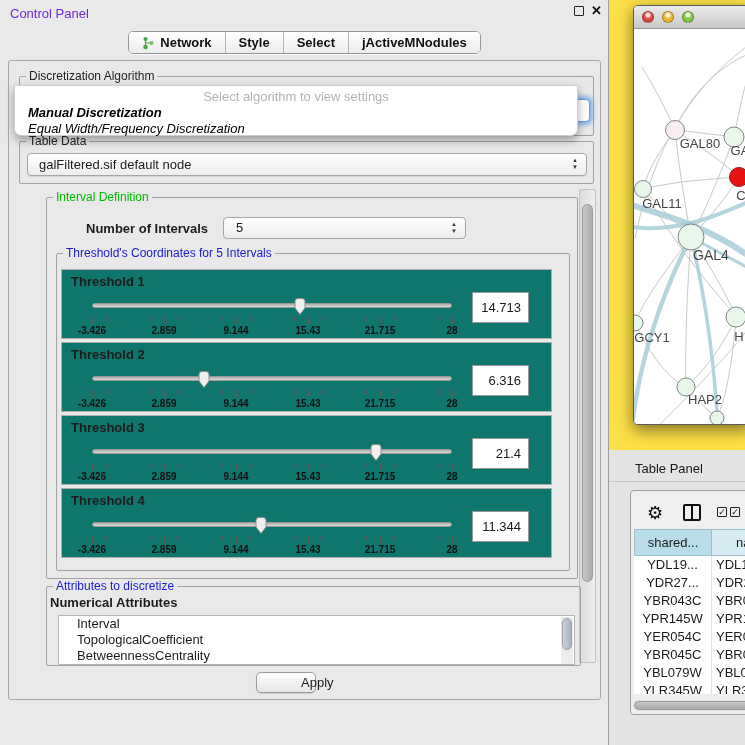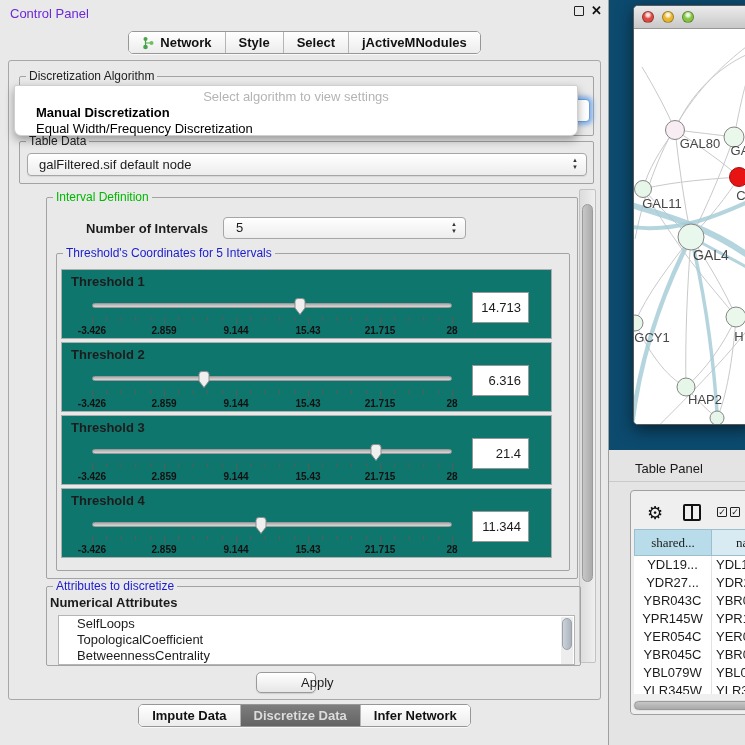--- a/index.html
+++ b/index.html
@@ -42,21 +42,21 @@
            background:linear-gradient(#ffffff,#ededed); font-size:13px; line-height:21px;
            padding-left:11px; box-shadow:0 1px 1px rgba(0,0,0,.08); }
   .combo .arrows { position:absolute; right:8px; top:3px; font-size:6px; line-height:7px;
                    color:#333; text-align:center; }
   .combo.focused { border:1px solid #6b9ddf; box-shadow:0 0 4px 3px rgba(95,155,230,.7); background:#fff; }
 
   .popup { position:absolute; left:5px; top:24px; width:564px; height:51px; background:#fff;
            border:1px solid #cfcfcf; border-radius:2px 2px 7px 7px; z-index:60;
            box-shadow:0 4px 10px rgba(0,0,0,.35); padding-top:3px; }
   .popup-ph { text-align:center; color:#b4b4b4; font-size:13px; height:16px; line-height:15px; }
-  .popup-item { font-size:13px; height:16px; line-height:15px; padding-left:21px; color:#000; white-space:nowrap; }
+  .popup-item { font-size:13px; height:16px; line-height:15px; padding-left:13px; color:#000; white-space:nowrap;font-style:italic; }
   .popup-item.hl { font-weight:700; }
 
   .vscroll { position:absolute; left:570px; top:128px; width:17px; height:474px;
              background:linear-gradient(90deg,#dcdcdc,#efefef); border:1px solid #c2c2c2; border-radius:2px; }
   .vscroll-thumb { position:absolute; left:2px; top:14px; width:11px; height:378px;
                    background:linear-gradient(90deg,#c7c7c7,#ababab); border-radius:6px; border:1px solid #9b9b9b; }
 
   .lbl-bold { font-weight:700; font-size:13px; position:absolute; white-space:nowrap; }
 
   .spinner { position:absolute; height:22px; border:1px solid #a6a6a6; border-radius:4px;
@@ -81,21 +81,21 @@
   .attr-item { font-size:13px; height:16px; line-height:16px; padding-left:18px; white-space:nowrap; }
   .attr-scroll { position:absolute; right:1px; top:1px; width:12px; height:47px; background:#ededed; }
   .attr-thumb { position:absolute; right:1px; top:1px; width:10px; height:32px;
                 background:linear-gradient(90deg,#cdd3d9,#aab3bc); border-radius:5px; border:1px solid #9aa2ab; }
 
   .apply-btn { position:absolute; left:247px; top:611px; width:60px; height:21px;
                border:1px solid #9a9a9a; border-radius:5px; background:linear-gradient(#ffffff,#e6e6e6);
                font-size:13px; text-align:center; line-height:19px; box-shadow:0 1px 1px rgba(0,0,0,.12);padding-left:44px; }
 
   
-  .desktop { position:absolute; left:609px; top:0; width:136px; height:745px; background:#0c4a6e; }
+  .desktop { position:absolute; left:609px; top:0; width:136px; height:745px; background:#fde047; }
   .net-window { position:absolute; left:24px; top:5px; width:118px; height:420px;
                 background:#fff; border:1px solid #5a5a5a; border-radius:5px 0 0 5px;
                 box-shadow:0 5px 16px rgba(0,0,0,.5); overflow:hidden; }
   .net-titlebar { height:23px; background:linear-gradient(#ebebeb,#c8c8c8); border-bottom:1px solid #979797;
                   display:flex; align-items:center; padding-left:8px; gap:8px; }
   .tl { width:12px; height:12px; border-radius:50%; border:1px solid rgba(0,0,0,.3);
         background-image:radial-gradient(circle at 50% 30%, rgba(255,255,255,.85) 0 15%, rgba(255,255,255,0) 45%); }
   .tl.red { background-color:#dd4a42; } .tl.yel { background-color:#e8b62f; } .tl.grn { background-color:#84c643; }
   .net-content { position:relative; width:100%; height:396px; background:#fff; }
 
@@ -104,21 +104,21 @@
   .tp-title { position:absolute; left:26px; top:11px; font-size:13px; color:#1a1a1a; }
   .tp-card { position:absolute; left:21px; top:40px; width:130px; height:225px; background:#efefef;
              border:1px solid #a0a0a0; border-radius:4px; overflow:hidden; }
   .tp-toolbar { position:absolute; left:0; top:10px; width:100%; height:26px; }
   .gear { position:absolute; left:16px; top:1px; font-size:18px; color:#111; line-height:22px; }
   .splitcols { position:absolute; left:52px; top:3px; width:18px; height:17px; border:2px solid #111; border-radius:2px; }
   .splitcols div { position:absolute; left:50%; top:0; width:2px; height:100%; background:#111; transform:translateX(-50%); }
   .cbx { position:absolute; top:6px; width:10px; height:10px; border:1.5px solid #222; border-radius:1px;
          font-size:9px; line-height:9px; text-align:center; color:#222; }
   .tp-header { position:absolute; left:3px; top:38px; height:27px; display:flex; }
-  .tp-hcell { font-size:13px; line-height:26px; border:1px solid #9dbecd;font-family:Liberation Serif, serif; }
+  .tp-hcell { font-size:13px; line-height:26px; border:1px solid #9dbecd; }
   .tp-hcell.c1 { width:78px; background:#b9dcea; text-align:center; }
   .tp-hcell.c2 { width:60px; background:#d8eaf2; border-left:none; padding-left:24px; }
   .tp-rows { position:absolute; left:3px; top:65px; width:160px; height:138px; overflow:hidden; background:#fff; }
   .tp-row { display:flex; height:18px; }
   .tp-cell { font-size:13px; line-height:18px; white-space:nowrap; }
   .tp-cell.c1 { width:78px; text-align:center; border-right:1px solid #e2e2e2; }
   .tp-cell.c2 { width:60px; padding-left:4px; }
   .hscroll { position:absolute; left:2px; bottom:3px; width:124px; height:11px; background:#e3e3e3; border-radius:6px; }
   .hscroll-thumb { position:absolute; left:1px; top:1px; width:120px; height:9px;
                    background:linear-gradient(#c6c6c6,#a9a9a9); border-radius:5px; border:1px solid #9a9a9a; }
@@ -362,45 +362,32 @@
           <div class="thr-value">11.344</div>
         </div>
       </div>
 
     <div class="group" style="left:37px; top:525px; width:535px; height:80px;">
       <span class="group-title t-blue">Attributes to discretize</span>
     </div>
     <span class="lbl-bold" style="left:41px; top:534px;">Numerical Attributes</span>
     <div class="attr-list">
       <div id="attr-items">
-          <div class="attr-item">SelfLoops</div>
+          <div class="attr-item">Interval</div>
           <div class="attr-item">TopologicalCoefficient</div>
           <div class="attr-item">BetweennessCentrality</div>
         </div>
       <div class="attr-scroll">
         <div class="attr-thumb"></div>
       </div>
     </div>
 
     <div class="apply-btn">Apply</div>
   </div>
 
-  <div class="tabwrap bottom">
-      <div class="tabstrip" id="bottom-tabs">
-        <div class="tab">
-          <span>Impute Data</span>
-        </div>
-        <div class="tab sel">
-          <span>Discretize Data</span>
-        </div>
-        <div class="tab">
-          <span>Infer Network</span>
-        </div>
-      </div>
-    </div>
 </div>
 
 <div class="desktop">
 
   <div class="net-window">
     <div class="net-titlebar">
       <span class="tl red"></span>
       <span class="tl yel"></span>
       <span class="tl grn"></span>
     </div>

